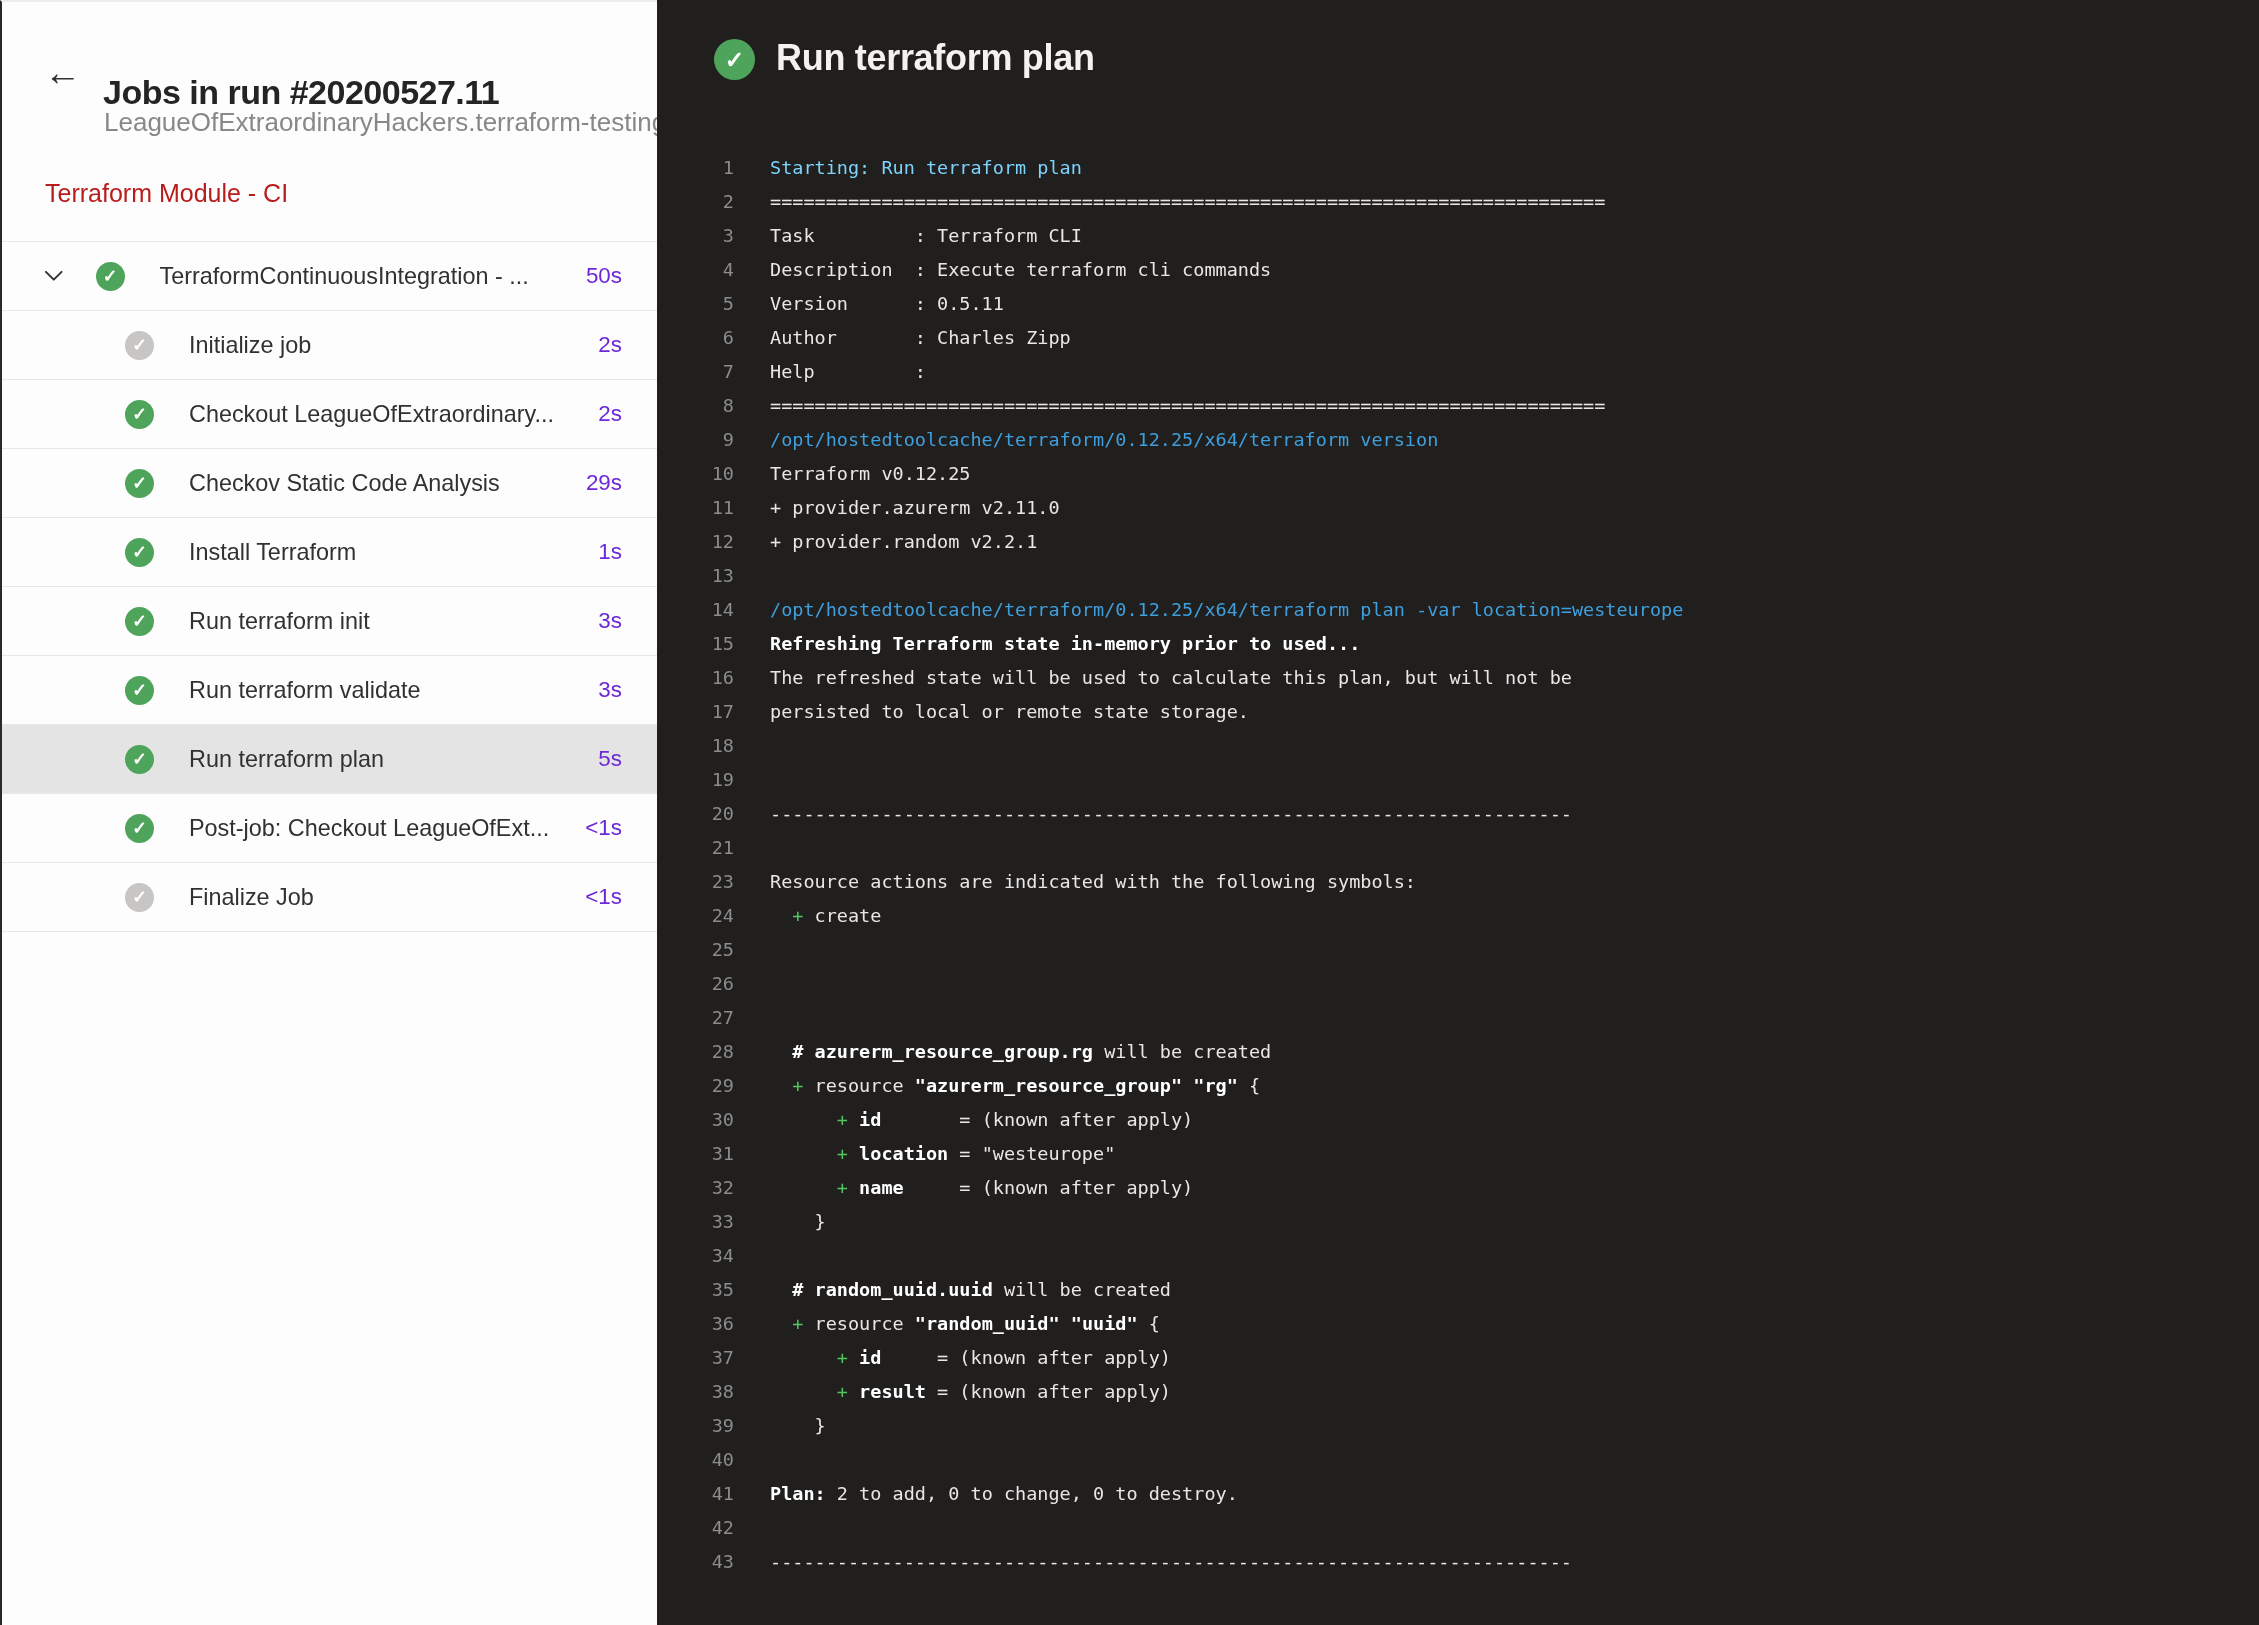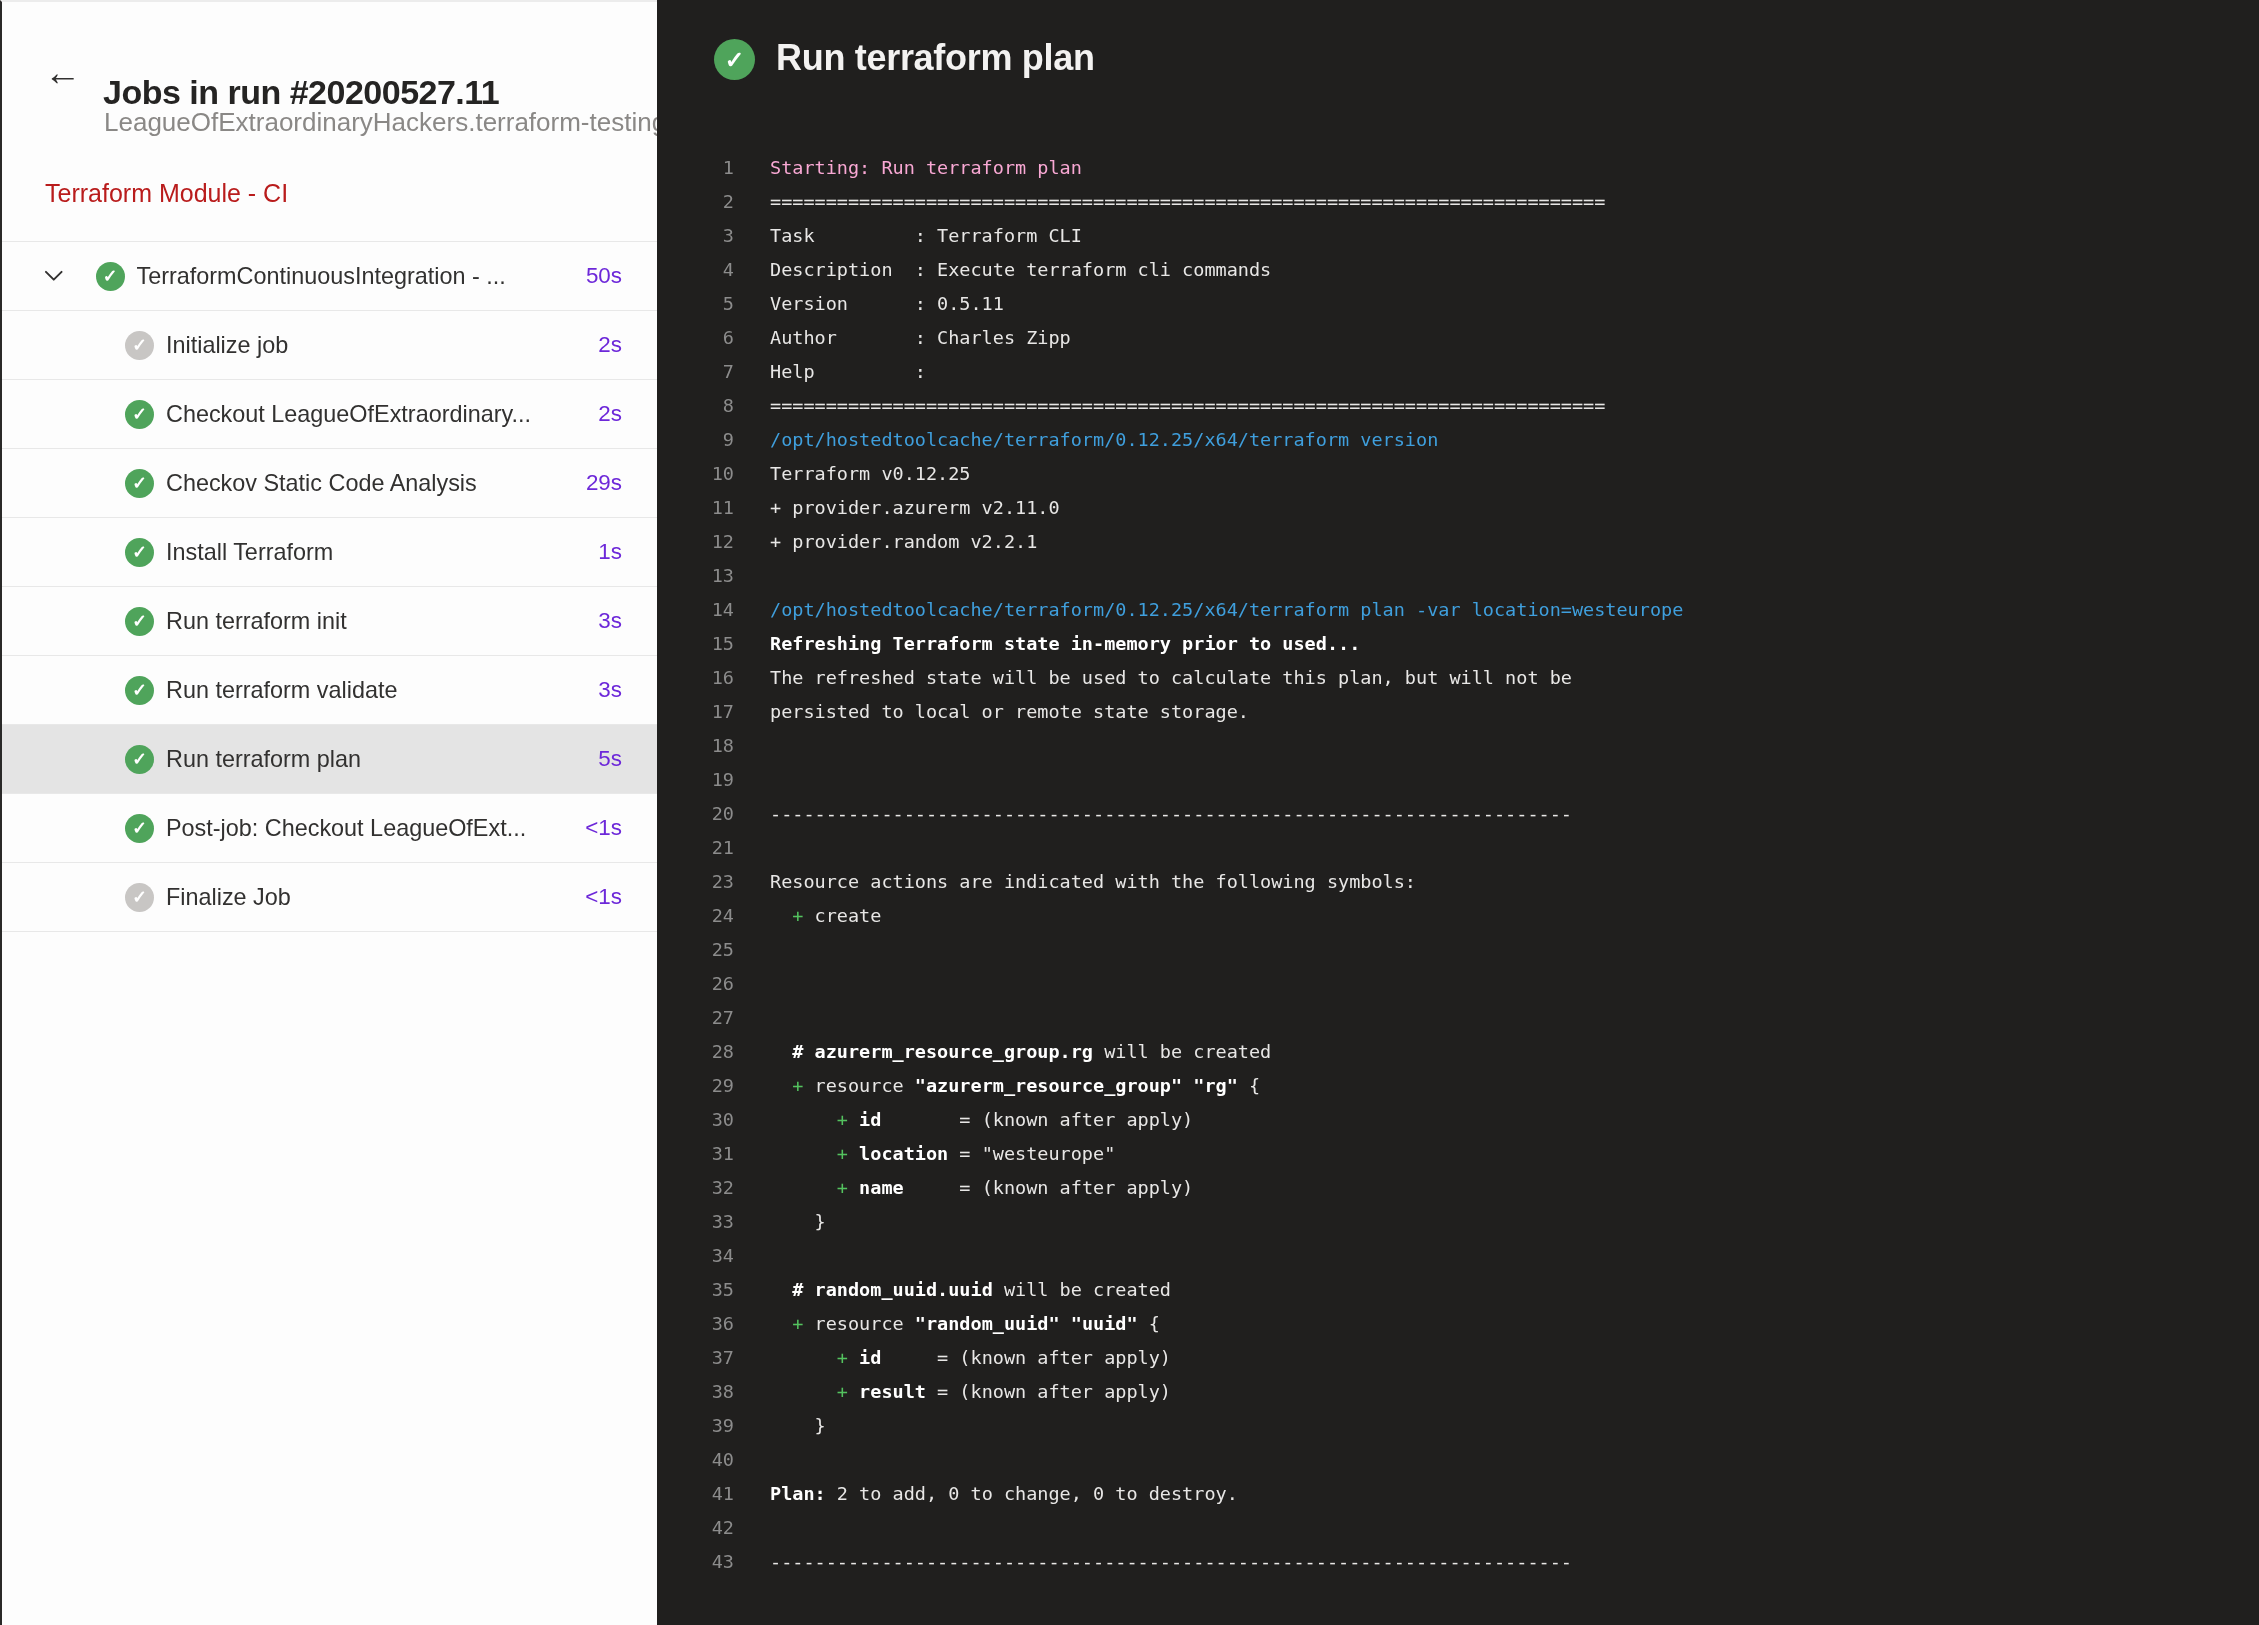--- a/index.html
+++ b/index.html
@@ -24,21 +24,21 @@
          border-bottom:1px solid #e8e8e8; cursor:pointer; background:transparent; }
   .row.selected { background:#e4e4e4; }
   .row .chevron { width:21.5px; height:21.5px; margin-left:41px; flex:0 0 auto; }
   .row.parent .status-icon { margin-left:31px; }
   .row.child  .status-icon { margin-left:123px; }
   .status-icon { width:29px; height:29px; border-radius:50%; flex:0 0 auto;
                  display:flex; align-items:center; justify-content:center;
                  color:#ffffff; font-size:17.6px; font-weight:700; }
   .status-icon.success { background:#4fa45b; }
   .status-icon.neutral { background:#c8c6c4; }
-  .row-label { margin-left:12px; font-size:23.4px; color:#323130; white-space:nowrap;
+  .row-label { margin-left:35px; font-size:23.4px; color:#323130; white-space:nowrap;
                overflow:hidden; flex:1 1 auto; }
   .row-duration { margin-right:35px; font-size:22.4px; color:#6d28d9; flex:0 0 auto; }
 
   
   .log-panel { position:absolute; left:657px; top:0; width:1602px; height:1626px;
                background:#201f1e; }
   .log-header { position:absolute; left:0; top:0; width:100%; height:117px; }
   .log-status-icon { position:absolute; left:57px; top:39px; width:41px; height:41px;
                      border-radius:50%; background:#4fa45b; color:#fff;
                      display:flex; align-items:center; justify-content:center;
@@ -46,21 +46,21 @@
   .log-title { position:absolute; left:119px; top:37px; font-size:36px; font-weight:700;
                color:#f3f2f1; letter-spacing:-0.3px; white-space:nowrap; }
 
   .log-lines { position:absolute; left:0; top:151px; width:100%;
                font-family:"DejaVu Sans Mono", monospace; font-size:18.5px; line-height:34px; }
   .log-line { height:34px; display:flex; }
   .ln { display:inline-block; width:77px; text-align:right; color:#8c8c8c; flex:0 0 auto;
         cursor:pointer; }
   .lt { padding-left:36px; white-space:pre; color:#e8e7e6; }
   .lt .b { font-weight:700; color:#ffffff; }
-  .lt .c-green { color:#f9a8d4; }
+  .lt .c-green { color:#7dd3fc; }
   .lt .c-blue  { color:#3f9fdd; }
   .lt .c-diff  { color:#53c25f; }
 </style>
 </head>
 <body>
 
 <div class="page">
 
   <aside class="sidebar">
     <button class="back-btn">←</button>

